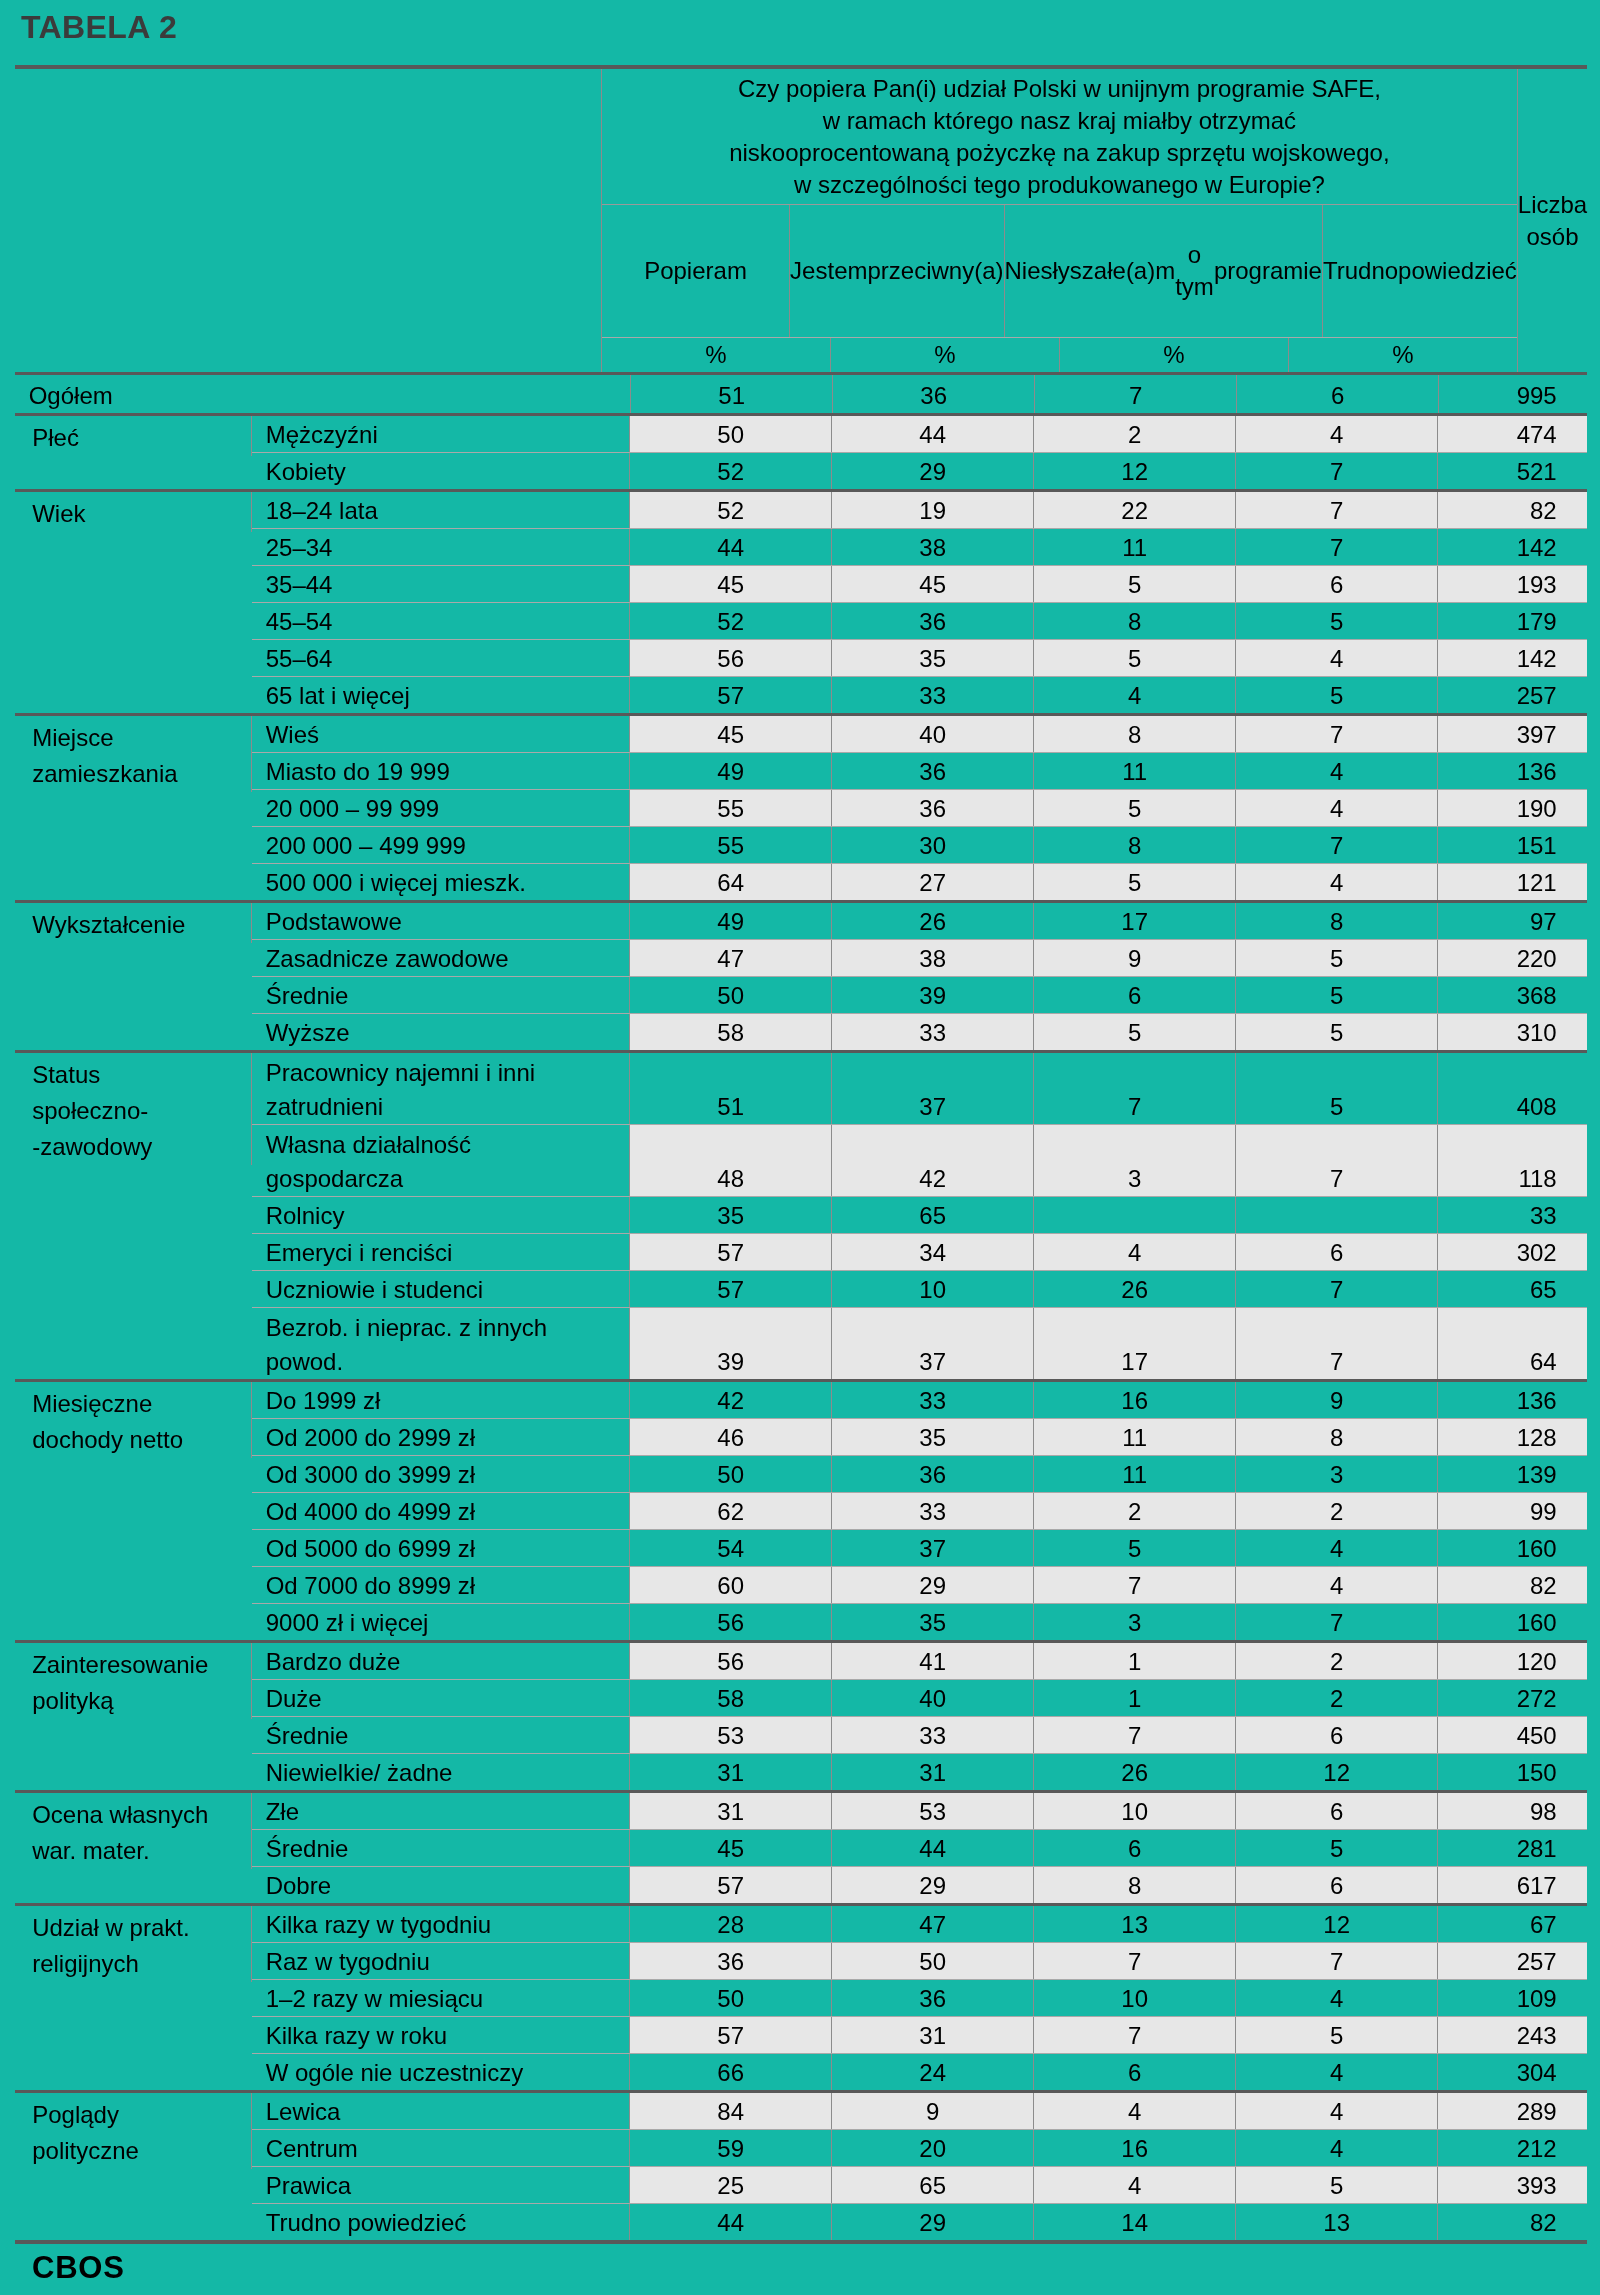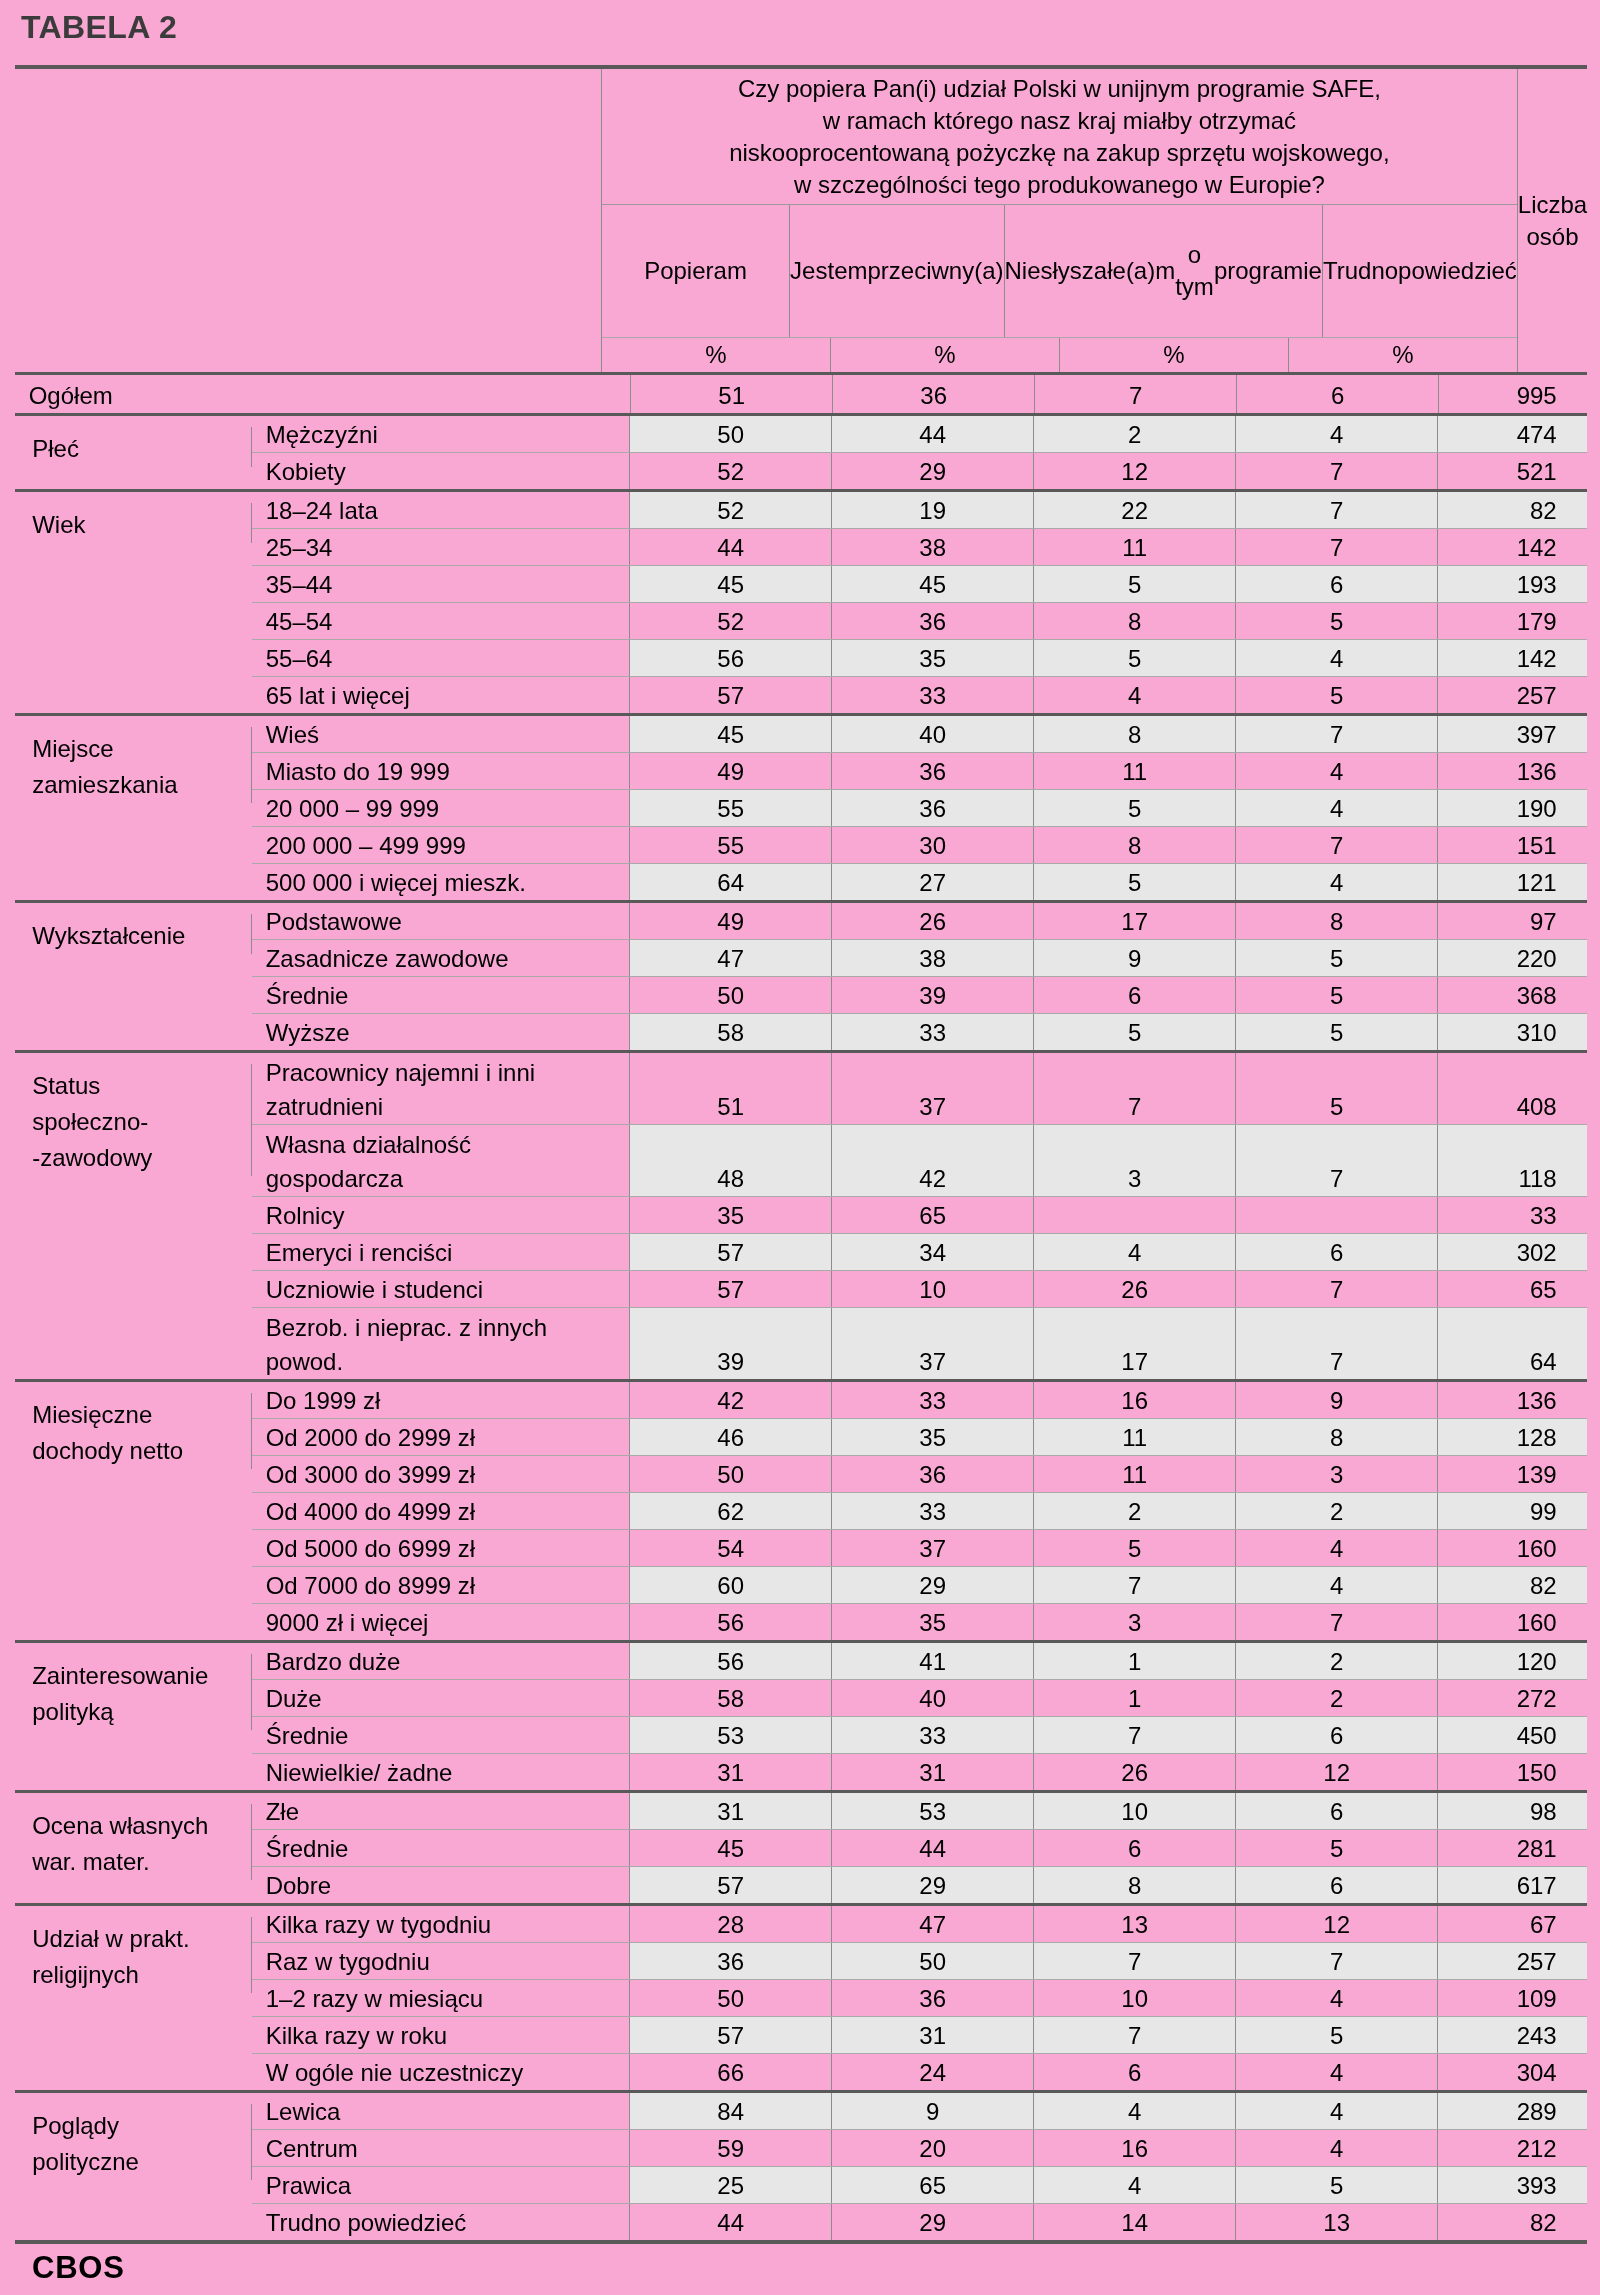--- a/index.html
+++ b/index.html
@@ -1,17 +1,17 @@
 <!DOCTYPE html>
 <html style="font-size:13.5px"><head>
 <meta charset="utf-8">
 <style>
   html,body { margin:0; padding:0; background:#ffffff; }
   .page {
-    position:relative; width:1601px; height:2295px; background:#f9a8d4;
+    position:relative; width:1601px; height:2295px; background:#14b8a6;
     font-family:"Liberation Sans", sans-serif; color:#000;
     overflow:hidden;
   }
   .page-title {
     position:absolute; left:21px; top:8.5px;
     font-size:32px; font-weight:700; color:#3b3b3b; letter-spacing:0.4px;
   }
   .cbos-table {
     position:absolute; left:15.2px; top:65px; width:1572px;
     border-top:4.2px solid #595959; border-bottom:4.2px solid #595959;
@@ -44,21 +44,21 @@
   .h-count {
     flex:1; display:flex; flex-direction:column; justify-content:center;
     align-items:center; text-align:center; line-height:32px;
   }
   
   .tbody { display:flex; flex-direction:column; }
   .demo-group { display:flex; align-items:flex-start; }
   .demo-group + .demo-group { border-top:3.4px solid #595959; }
   .group-label {
     width:237px; box-sizing:border-box; border-right:1.7px solid #8c8c8c;
-    padding:3.4px 5.1px 0 17px; line-height:36px;margin-top:11px;
+    padding:3.4px 5.1px 0 17px; line-height:36px;
   }
   .group-rows { flex:1; display:flex; flex-direction:column; }
   .trow { display:flex; align-items:stretch; min-height:36px; }
   .trow + .trow { border-top:1.7px solid #a9a9a9; }
   .trow.tall { min-height:71px; }
   .demo-group.overall .trow { min-height:38px; }
   .cell {
     box-sizing:border-box; display:flex; align-items:flex-end;
     padding-bottom:3.4px; line-height:29px;
   }

